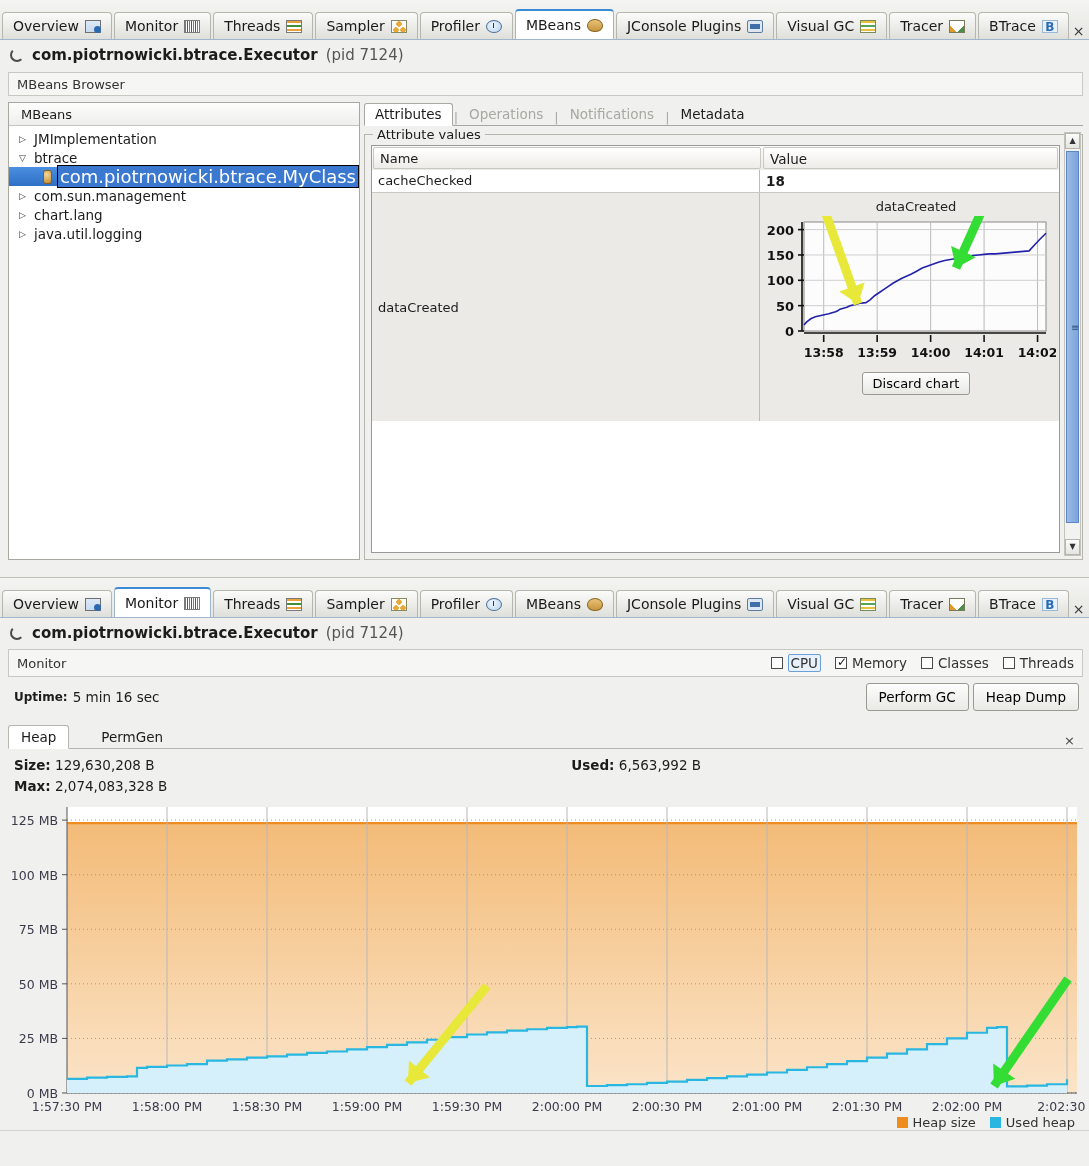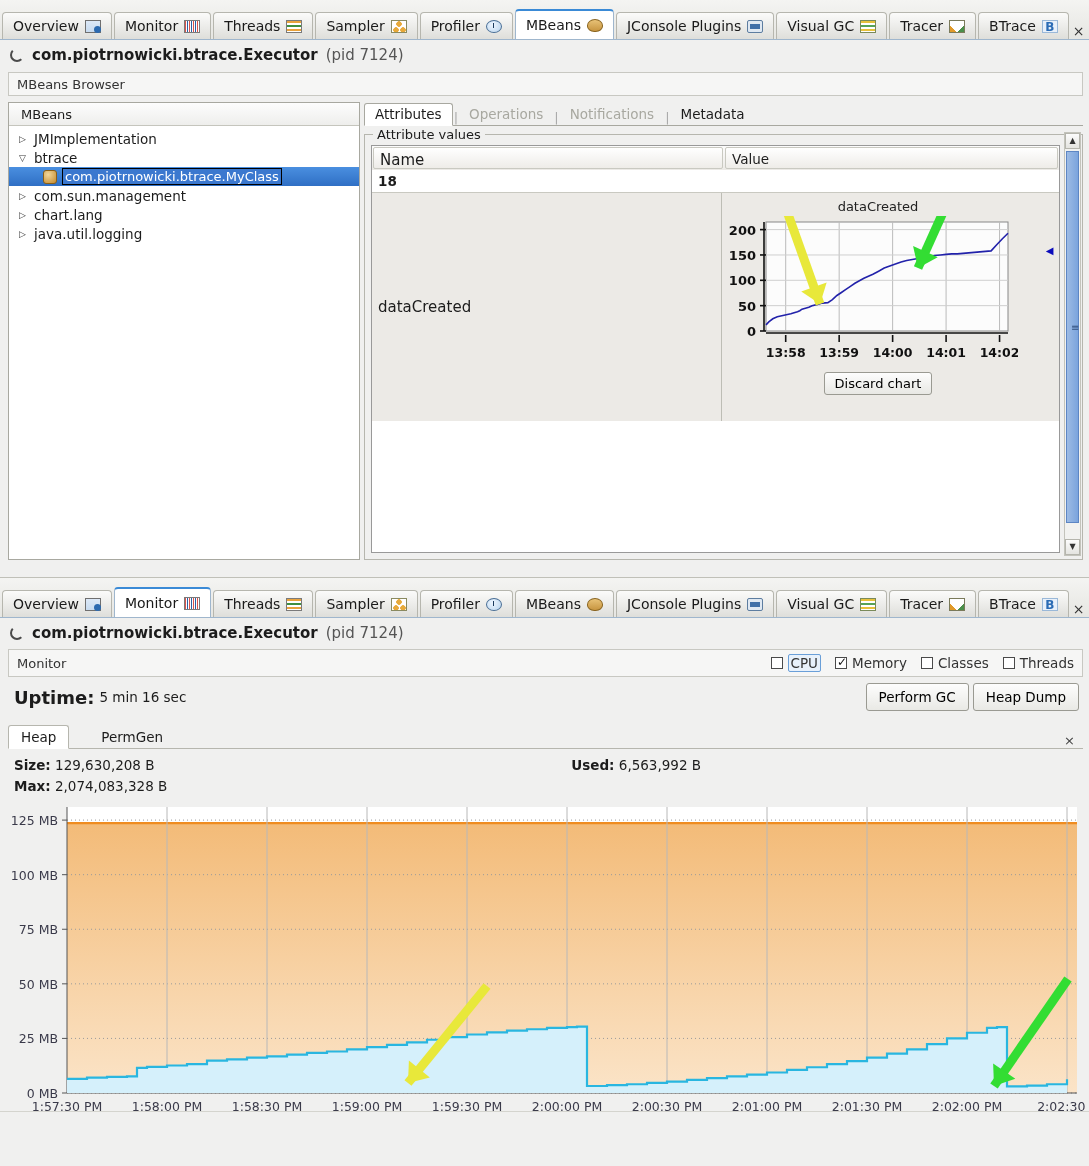--- a/index.html
+++ b/index.html
@@ -75,43 +75,43 @@
   .mbeans-hdr { height:23px; line-height:23px; padding-left:12px;
                 background:linear-gradient(#fdfdfd,#eeeeec);
                 border-bottom:1px solid #c5c5bd; font-size:13px; }
   .tree { padding:3px 0 0 0; font-size:13.5px; }
   .tnode { display:flex; align-items:center; gap:5px; height:19px;
            padding-left:10px; white-space:nowrap; cursor:default; }
   .tnode.child { padding-left:34px; }
   .tnode.sel { background:linear-gradient(#4a8fe0,#2f6fc4); }
   .arrow { width:10px; font-size:9px; color:#333; }
   .selbox { border:1px solid #000; background:#3b78cf; color:#fff;
-            padding:0 2px; font-size:13px; }
+            padding:0 2px; font-size:18px; }
   .beanicon { width:14px;height:14px;border-radius:3px;
               background:radial-gradient(circle at 35% 30%,#f3d79a,#c2892c);
               border:1px solid #8a5f17; }
 
   .rightpane { flex:1; display:flex; flex-direction:column; position:relative; }
   .subtabs { display:flex; align-items:flex-end; height:24px;
              border-bottom:1px solid #a8a8a0; }
   .stab { padding:2px 10px 3px; font-size:13.5px; color:#1c1c1c; cursor:default; }
   .stab.sel { background:#fff; border:1px solid #a8a8a0; border-bottom:1px solid #fff;
               margin-bottom:-1px; border-radius:3px 3px 0 0; }
   .stab.dis { color:#a8a8a0; }
   .sep { color:#aaa; padding:0 1px; }
   .attrbox { flex:1; margin-top:8px; border:1px solid #b6b6ae; position:relative;
              background:#f0f0ef; }
   .attrlegend { position:absolute; top:-8px; left:8px; background:#f0f0ef;
                 padding:0 4px; font-size:13px; }
   .gridtbl { position:absolute; left:6px; top:10px; right:22px; bottom:6px;
              border:1px solid #999; background:#fff; overflow:hidden; }
   .grow { display:flex; }
   .ghdr { height:24px; background:linear-gradient(#fcfcfc,#eceae6); }
-  .gc1 { width:350px; border-right:1px solid #bdbdb5; padding:3px 6px;
-         font-size:15px; }
+  .gc1 { width:388px; border-right:1px solid #bdbdb5; padding:3px 6px;
+         font-size:13px; }
   .gc2 { flex:1; padding:3px 6px; font-size:13.5px; }
   .ghdr .gc1,.ghdr .gc2 { border:1px solid #c9c9c1; border-radius:2px; margin:1px;
          background:linear-gradient(#ffffff,#eeece8); }
   .grow.r1 { height:23px; border-bottom:1px solid #c9c9c1; }
   .grow.r1 .gc2 { font-weight:bold; }
   .grow.r2 { height:228px; background:#eceae6; }
   .grow.r2 .gc1 { display:flex; align-items:center; background:#eceae6; }
   .grow.r2 .gc2 { background:#eceae6; position:relative; }
   .blankarea { position:absolute; left:0; right:0; top:275px; bottom:0; background:#fff; }
 
@@ -144,21 +144,21 @@
             border:1px solid #c8c8c2; background:#f6f6f5; padding:0 8px;
             font-size:13px; color:#333; }
   .cbgroup { margin-left:auto; display:flex; align-items:center; gap:14px; font-size:13.5px; }
   .cbitem { display:flex; align-items:center; gap:5px; cursor:pointer; }
   .cbox { width:12px;height:12px;border:1px solid #4a4a4a;background:#fff;
           display:inline-block; position:relative; }
   .cbox.on:after{content:"✓";position:absolute;left:1px;top:-3px;font-size:12px;color:#111;}
   .focusring { border:1px solid #6a9fd8; background:#e8f1fb; padding:0 2px;
                border-radius:2px; }
   .uprow { display:flex; align-items:center; height:40px; padding:0 10px 0 14px; }
-  .uprow .lbl { font-weight:bold; font-size:18px; }
+  .uprow .lbl { font-weight:bold; font-size:12px; }
   .uprow .val { font-size:13.5px; margin-left:5px; }
   .btns { margin-left:auto; display:flex; gap:4px; }
   .gbtn { padding:5px 12px; font-size:13.5px; background:linear-gradient(#fdfdfd,#e9e9e5);
           border:1px solid #9a9a92; border-radius:3px; cursor:pointer;
           font-family:"DejaVu Sans","Liberation Sans",sans-serif; }
   .heaptabs { display:flex; align-items:flex-end; height:26px; margin:6px 6px 0 8px;
               border-bottom:1px solid #b6b6ae;gap:20px; }
   .htab { padding:3px 12px; font-size:13.5px; cursor:default; }
   .htab.sel { background:#fff; border:1px solid #b6b6ae; border-bottom:1px solid #fff;
               margin-bottom:-1px; border-radius:3px 3px 0 0; }
@@ -279,20 +279,21 @@
       <div class="attrbox">
         <div class="attrlegend">Attribute values</div>
 
         <div class="gridtbl">
           <div class="grow ghdr">
             <div class="gc1">Name</div>
             <div class="gc2">Value</div>
           </div>
 
           <div class="grow r1">
+            <div class="gc1">cacheChecked</div>
             <div class="gc2">18</div>
           </div>
 
           <div class="grow r2">
             <div class="gc1">dataCreated</div>
             <div class="gc2">
               <div class="minichart">
                 <div class="mini-title">dataCreated</div>
                 <div class="mini-wrap">
                   <svg id="miniSvg" width="300" height="150">
@@ -512,14 +513,24 @@
         <line x1="67" y1="6" x2="67" y2="292" stroke="#555"></line>
         <path d="M67,292 L67,277.80916030534354 L87,277.80916030534354 L87,276.7175572519084 L107,276.7175572519084 L107,275.8442748091603 L127,275.8442748091603 L127,275.4076335877863 L137,275.4076335877863 L137,266.89312977099235 L147,266.89312977099235 L147,265.80152671755724 L167,265.80152671755724 L167,264.49160305343514 L187,264.49160305343514 L187,263.181679389313 L206.99999999999997,263.181679389313 L206.99999999999997,259.6885496183206 L227,259.6885496183206 L227,258.37862595419847 L247.00000000000003,258.37862595419847 L247.00000000000003,256.6320610687023 L267,256.6320610687023 L267,255.32213740458013 L287,255.32213740458013 L287,253.57557251908398 L307,253.57557251908398 L307,251.8290076335878 L327,251.8290076335878 L327,250.51908396946567 L346.99999999999994,250.51908396946567 L346.99999999999994,248.33587786259542 L367,248.33587786259542 L367,246.15267175572518 L387,246.15267175572518 L387,243.96946564885496 L407,243.96946564885496 L407,241.3496183206107 L427.00000000000006,241.3496183206107 L427.00000000000006,238.7297709923664 L447,238.7297709923664 L447,236.10992366412214 L467,236.10992366412214 L467,233.49007633587786 L487.00000000000006,233.49007633587786 L487.00000000000006,231.30687022900764 L507.00000000000006,231.30687022900764 L507.00000000000006,229.56030534351146 L527,229.56030534351146 L527,228.2503816793893 L547,228.2503816793893 L547,226.94045801526715 L567,226.94045801526715 L567,226.0671755725191 L577,226.0671755725191 L577,225.63053435114506 L587,225.63053435114506 L587,285.01374045801526 L607,285.01374045801526 L607,284.1404580152672 L626.9999999999999,284.1404580152672 L626.9999999999999,283.2671755725191 L647,283.2671755725191 L647,281.9572519083969 L667,281.9572519083969 L667,280.64732824427483 L687,280.64732824427483 L687,278.90076335877865 L707,278.90076335877865 L707,277.15419847328246 L727,277.15419847328246 L727,275.4076335877863 L747,275.4076335877863 L747,273.6610687022901 L767.0000000000001,273.6610687022901 L767.0000000000001,271.4778625954198 L787.0000000000001,271.4778625954198 L787.0000000000001,268.8580152671756 L807.0000000000001,268.8580152671756 L807.0000000000001,266.23816793893127 L827,266.23816793893127 L827,263.181679389313 L847,263.181679389313 L847,260.12519083969465 L867,260.12519083969465 L867,256.6320610687023 L887,256.6320610687023 L887,252.70229007633588 L907.0000000000001,252.70229007633588 L907.0000000000001,248.33587786259542 L927,248.33587786259542 L927,243.09618320610687 L947.0000000000001,243.09618320610687 L947.0000000000001,237.41984732824426 L967,237.41984732824426 L967,231.74351145038167 L986.9999999999999,231.74351145038167 L986.9999999999999,226.94045801526715 L997.0000000000001,226.94045801526715 L997.0000000000001,226.0671755725191 L1007,226.0671755725191 L1007,285.4503816793893 L1027,285.4503816793893 L1027,284.57709923664123 L1047,284.57709923664123 L1047,283.2671755725191 L1067,283.2671755725191 L1067,278.24580152671757 L1067,292 Z" fill="#d5f0fb" stroke="none"></path>
         <path d="M67,277.80916030534354 L87,277.80916030534354 L87,276.7175572519084 L107,276.7175572519084 L107,275.8442748091603 L127,275.8442748091603 L127,275.4076335877863 L137,275.4076335877863 L137,266.89312977099235 L147,266.89312977099235 L147,265.80152671755724 L167,265.80152671755724 L167,264.49160305343514 L187,264.49160305343514 L187,263.181679389313 L206.99999999999997,263.181679389313 L206.99999999999997,259.6885496183206 L227,259.6885496183206 L227,258.37862595419847 L247.00000000000003,258.37862595419847 L247.00000000000003,256.6320610687023 L267,256.6320610687023 L267,255.32213740458013 L287,255.32213740458013 L287,253.57557251908398 L307,253.57557251908398 L307,251.8290076335878 L327,251.8290076335878 L327,250.51908396946567 L346.99999999999994,250.51908396946567 L346.99999999999994,248.33587786259542 L367,248.33587786259542 L367,246.15267175572518 L387,246.15267175572518 L387,243.96946564885496 L407,243.96946564885496 L407,241.3496183206107 L427.00000000000006,241.3496183206107 L427.00000000000006,238.7297709923664 L447,238.7297709923664 L447,236.10992366412214 L467,236.10992366412214 L467,233.49007633587786 L487.00000000000006,233.49007633587786 L487.00000000000006,231.30687022900764 L507.00000000000006,231.30687022900764 L507.00000000000006,229.56030534351146 L527,229.56030534351146 L527,228.2503816793893 L547,228.2503816793893 L547,226.94045801526715 L567,226.94045801526715 L567,226.0671755725191 L577,226.0671755725191 L577,225.63053435114506 L587,225.63053435114506 L587,285.01374045801526 L607,285.01374045801526 L607,284.1404580152672 L626.9999999999999,284.1404580152672 L626.9999999999999,283.2671755725191 L647,283.2671755725191 L647,281.9572519083969 L667,281.9572519083969 L667,280.64732824427483 L687,280.64732824427483 L687,278.90076335877865 L707,278.90076335877865 L707,277.15419847328246 L727,277.15419847328246 L727,275.4076335877863 L747,275.4076335877863 L747,273.6610687022901 L767.0000000000001,273.6610687022901 L767.0000000000001,271.4778625954198 L787.0000000000001,271.4778625954198 L787.0000000000001,268.8580152671756 L807.0000000000001,268.8580152671756 L807.0000000000001,266.23816793893127 L827,266.23816793893127 L827,263.181679389313 L847,263.181679389313 L847,260.12519083969465 L867,260.12519083969465 L867,256.6320610687023 L887,256.6320610687023 L887,252.70229007633588 L907.0000000000001,252.70229007633588 L907.0000000000001,248.33587786259542 L927,248.33587786259542 L927,243.09618320610687 L947.0000000000001,243.09618320610687 L947.0000000000001,237.41984732824426 L967,237.41984732824426 L967,231.74351145038167 L986.9999999999999,231.74351145038167 L986.9999999999999,226.94045801526715 L997.0000000000001,226.94045801526715 L997.0000000000001,226.0671755725191 L1007,226.0671755725191 L1007,285.4503816793893 L1027,285.4503816793893 L1027,284.57709923664123 L1047,284.57709923664123 L1047,283.2671755725191 L1067,283.2671755725191 L1067,278.24580152671757 " fill="none" stroke="#29b6e0" stroke-width="2.2"></path>
         <line x1="487" y1="185" x2="408" y2="282" stroke="#e8e83a" stroke-width="9"></line>
         <polygon points="408,282 429.8345393499886,276.56834358838836 408.8992808628496,259.5179784287597" fill="#e8e83a"></polygon>
         <line x1="1068" y1="178" x2="994" y2="285" stroke="#33dd33" stroke-width="9"></line>
         <polygon points="994,285 1015.3419127027988,277.8744991624367 993.135254752723,262.51662357079545" fill="#33dd33"></polygon>
       </svg>
   </div>
 
+  <div class="legend">
+    <span class="lgi">
+      <span class="sw" style="background:#ef8c20"></span>
+      <span>Heap size</span>
+    </span>
+    <span class="lgi">
+      <span class="sw" style="background:#29b6e0"></span>
+      <span>Used heap</span>
+    </span>
+  </div>
   <div class="statusline"></div>
 </div>
 
 </body></html>

